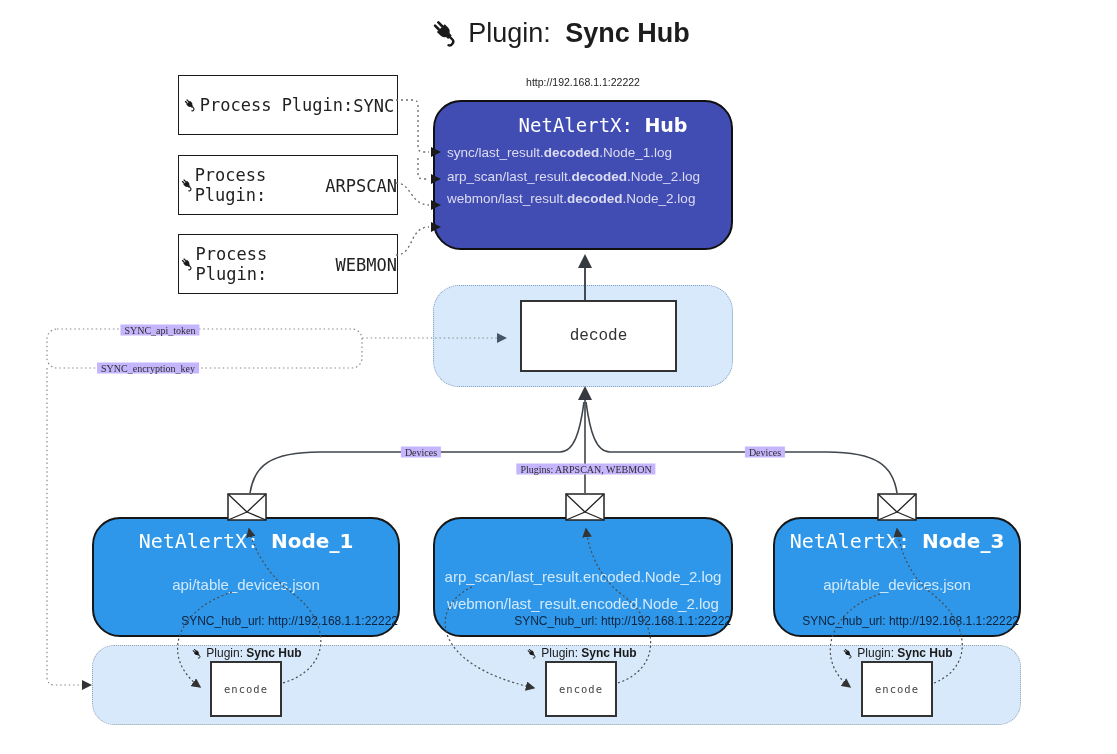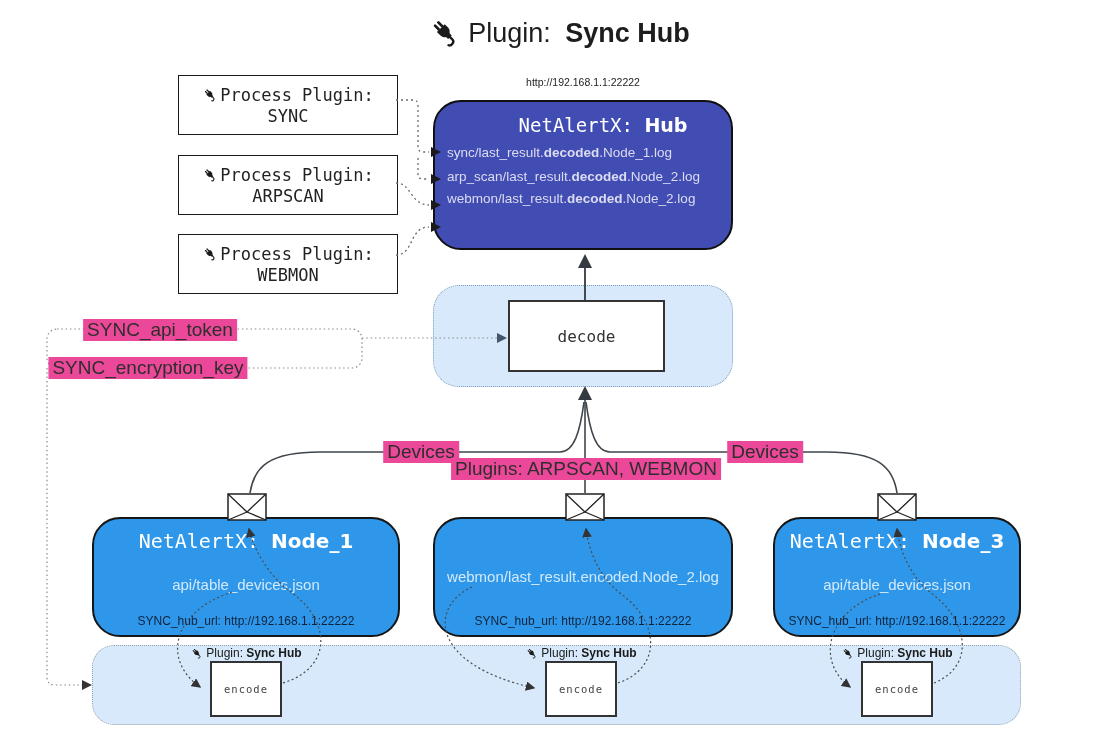--- a/index.html
+++ b/index.html
@@ -9,69 +9,69 @@
   .pre{white-space:pre;}
 
   
   .page-title{position:absolute;top:16px;left:50%;transform:translateX(-50%);
     display:flex;align-items:center;gap:7px;font-size:27px;color:#1d1d1d;}
   .page-title .t-name{font-weight:bold;}
   .plug{display:inline-block;}
 
   
   .pluginbox{position:absolute;left:178px;width:218px;height:58px;background:#fff;
-    border:1.6px solid #1a1a1a;display:flex;flex-direction:column;justify-content:center;
+    border:1.6px solid #1a1a1a;display:flex;flex-direction:row;justify-content:center;
     align-items:center;z-index:2;}
   .pb-line1{display:flex;align-items:center;gap:2px;font-size:17px;color:#222;}
   .pb-line2{font-size:17px;color:#222;margin-top:1px;}
 
   
   .hub-url{position:absolute;left:433px;top:76px;width:300px;text-align:center;
     font-size:10.5px;color:#1e1e1e;z-index:2;}
   .hub{position:absolute;left:433px;top:100px;width:300px;height:150px;background:#424db3;
     border:2px solid #101010;border-radius:28px;box-sizing:border-box;z-index:2;}
   .hub-title{position:absolute;top:12px;left:0;width:100%;text-align:center;color:#fff;
     font-size:19px;padding-left:20px;}
   .hub-title .bold-name{font-weight:bold;font-family:"DejaVu Sans",sans-serif;}
   .hub-logs{position:absolute;top:38px;left:12px;right:4px;list-style:none;margin:0;padding:0;}
   .hub-logs li{font-size:13.5px;color:#dbdcf1;height:26px;line-height:26px;white-space:nowrap;}
   .hub-logs li.tight{height:22px;line-height:22px;}
   .hub-logs b{font-weight:bold;}
 
   
   .decode-panel{position:absolute;left:433px;top:285px;width:300px;height:102px;
     background:#d7e9fa;border:1.6px dotted #7d9cbd;border-radius:26px;box-sizing:border-box;z-index:1;}
-  .decode-box{position:absolute;left:508px;top:300px;width:157px;height:72px;background:#fff;
+  .decode-box{position:absolute;left:520px;top:300px;width:157px;height:72px;background:#fff;
     border:2px solid #333;box-sizing:border-box;display:flex;align-items:center;
-    justify-content:center;font-size:16px;color:#333;z-index:2;}
+    justify-content:center;font-size:16px;color:#333;z-index:2;font-family:Liberation Mono, monospace;}
 
   
   .node{position:absolute;top:517px;height:120px;background:#2e97ea;border:2px solid #161616;
     border-radius:28px;box-sizing:border-box;z-index:2;}
   .node-title{position:absolute;top:10px;left:0;width:100%;text-align:center;color:#fff;font-size:20px;}
   .node-title .bold-name{font-weight:bold;font-family:"DejaVu Sans",sans-serif;}
   .node-lines{position:absolute;top:44px;left:0;width:100%;text-align:center;}
   .node-lines div{font-size:15px;color:#d3e9fc;line-height:27px;white-space:nowrap;}
   .node-lines.single div{margin-top:8px;}
-  .node-huburl{position:absolute;bottom:7px;left:0;width:100%;text-align:center;
+  .node-huburl{position:absolute;bottom:7px;left:0;width:100%;text-align:right;
     font-size:12px;color:#10233c;}
 
   
   .encode-panel{position:absolute;left:92px;top:645px;width:929px;height:80px;background:#d7e9fa;
     border:1.6px dotted #94a2ae;border-radius:22px;box-sizing:border-box;z-index:1;}
   .enc-label{position:absolute;top:646px;transform:translateX(-50%);display:flex;
     align-items:center;gap:3px;font-size:12px;color:#1a1a1a;z-index:3;}
   .enc-label b{font-weight:bold;}
   .encode-box{position:absolute;top:661px;width:72px;height:56px;background:#fff;
     border:2px solid #333;box-sizing:border-box;display:flex;align-items:center;
     justify-content:center;font-size:10.5px;letter-spacing:1px;color:#444;z-index:3;}
 
   
-  .edge-label{position:absolute;transform:translate(-50%,-50%);background:#ec4899;
-    padding:0 4px;font-size:19px;color:#2e2e2e;white-space:nowrap;z-index:8;}
+  .edge-label{position:absolute;transform:translate(-50%,-50%);background:#c4b5fd;
+    padding:0 4px;font-size:10px;color:#2e2e2e;white-space:nowrap;z-index:8;font-family:Liberation Serif, serif;}
 
   
   .overlay{position:absolute;left:0;top:0;z-index:5;pointer-events:none;}
   .hidden-defs{position:absolute;width:0;height:0;overflow:hidden;}
 </style>
 </head>
 <body>
 
 <svg class="hidden-defs" aria-hidden="true">
   <defs>
@@ -143,20 +143,21 @@
     <div class="node-title">
       <span class="mono pre">NetAlertX: </span><span class="bold-name">Node_1</span>
     </div>
     <div class="node-lines single">
       <div>api/table_devices.json</div>
     </div>
     <div class="node-huburl">SYNC_hub_url: http://192.168.1.1:22222</div>
   </div>
   <div class="node" style="left:433px;width:300px">
     <div class="node-lines">
+      <div>arp_scan/last_result.encoded.Node_2.log</div>
       <div>webmon/last_result.encoded.Node_2.log</div>
     </div>
     <div class="node-huburl">SYNC_hub_url: http://192.168.1.1:22222</div>
   </div>
   <div class="node" style="left:773px;width:248px">
     <div class="node-title">
       <span class="mono pre">NetAlertX: </span><span class="bold-name">Node_3</span>
     </div>
     <div class="node-lines single">
       <div>api/table_devices.json</div>

